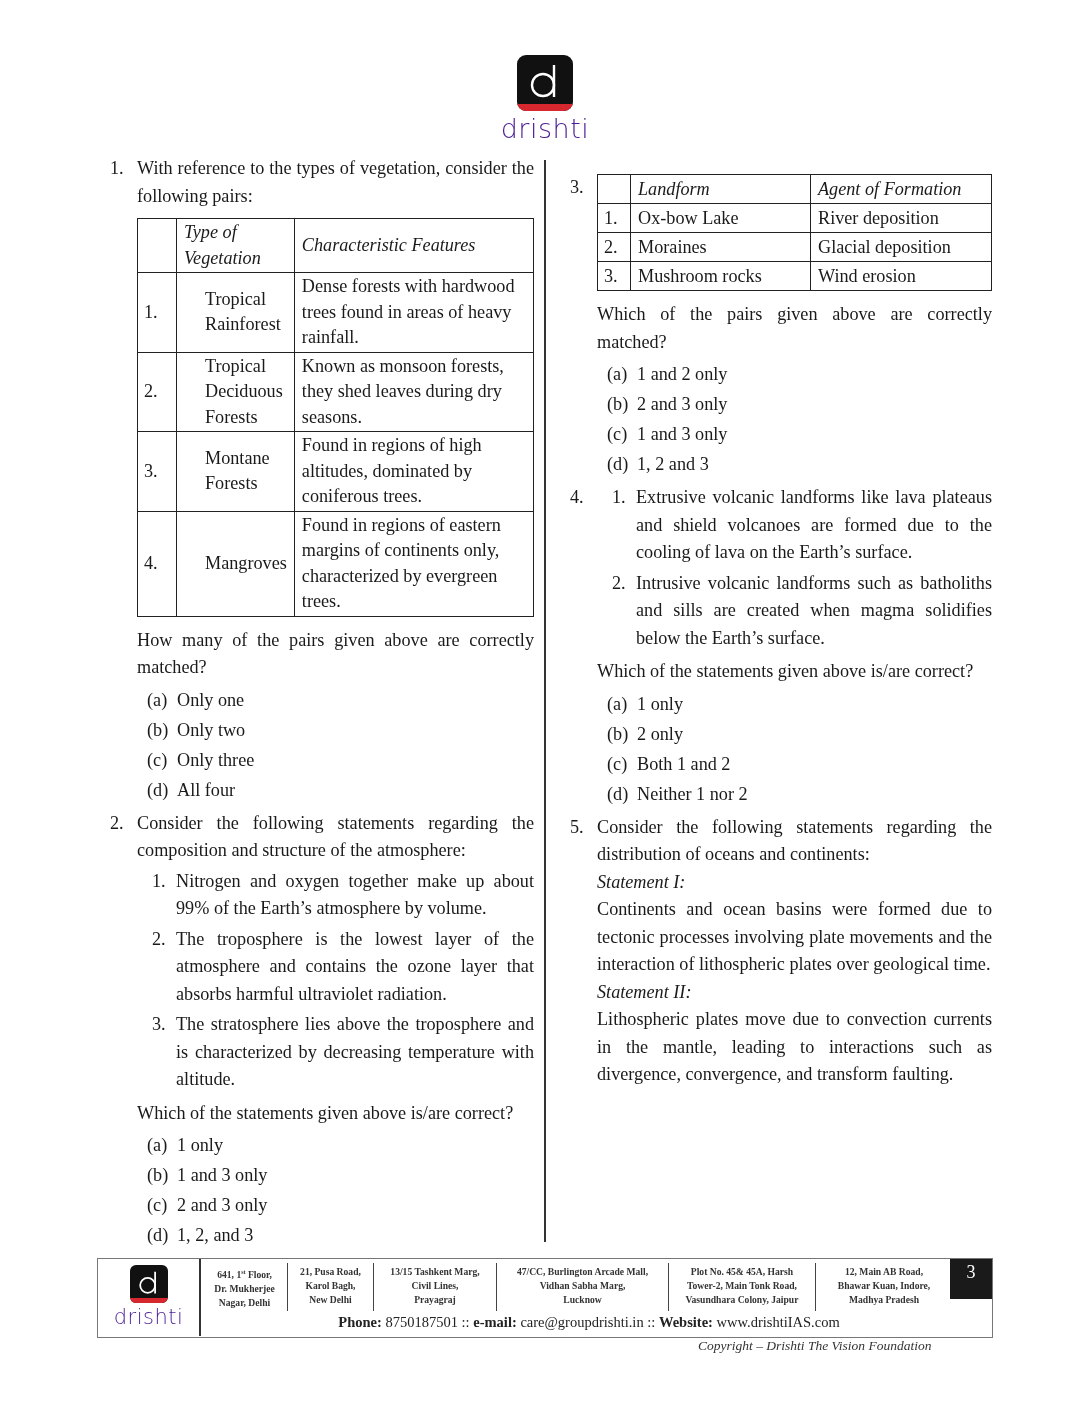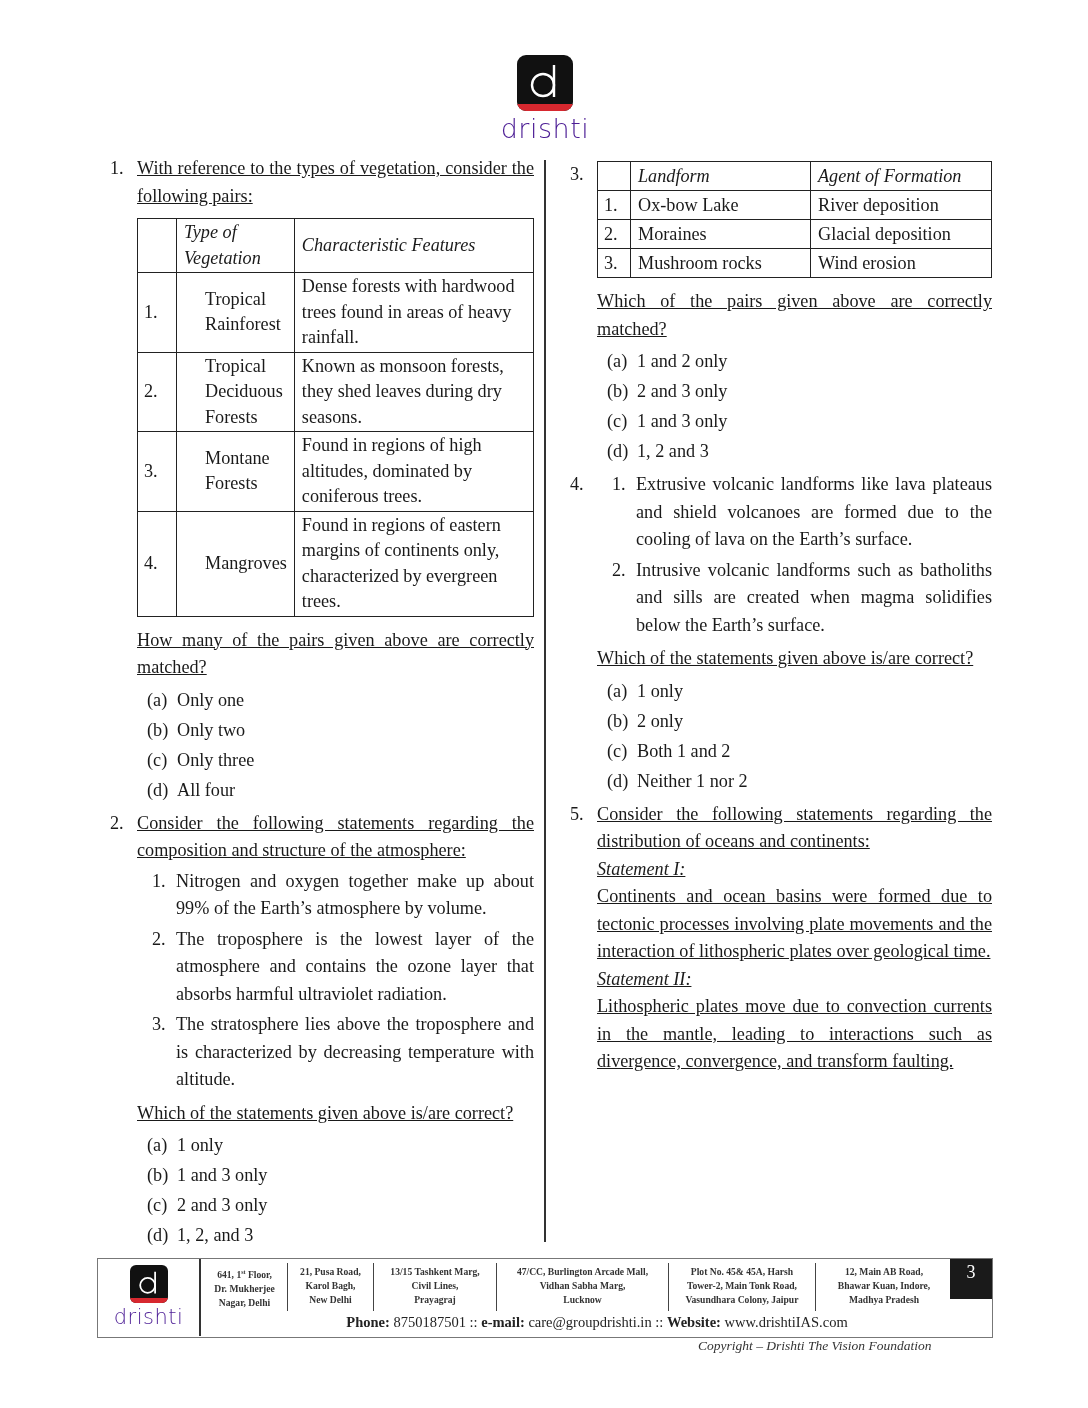--- a/index.html
+++ b/index.html
@@ -14,52 +14,52 @@
   .logo-word { font-family: "DejaVu Sans", sans-serif; font-weight: 300; font-size: 27px; letter-spacing: 0.5px; color: #4c1d95; margin-top: 2px; line-height: 32px; }
 
   
   .col { position: absolute; top: 155px; font-size: 18.2px; line-height: 27.5px; }
   .col-left { left: 110px; width: 424px; }
   .col-right { left: 570px; width: 422px; }
   .divider { position: absolute; left: 544px; top: 160px; width: 1.5px; height: 1082px; background: #333; }
 
   .q { position: relative; padding-left: 27px; text-align: justify; }
   .q .qnum { position: absolute; left: 0; top: 0; }
-  .q p { text-align: justify; text-decoration: underline; }
+  .q p { text-align: justify; }
   .opts { margin-top: 3px; }
   .opt { padding-left: 10px; line-height: 30px; }
   .opt .ol { display: inline-block; width: 30px; }
   .stmts { margin-top: 3px; }
   .stmt { position: relative; padding-left: 39px; text-align: justify; margin-bottom: 3px; }
   .stmt .sn { position: absolute; left: 15px; top: 0; }
   .ask { margin-top: 6px; }
   .ital { font-style: italic; }
 
   table.pairs { border-collapse: collapse; width: 100%; margin: 8px 0 10px 0; }
   table.pairs td, table.pairs th { border: 1.5px solid #222; vertical-align: middle; padding: 1px 7px; font-weight: normal; text-align: left; line-height: 25.5px; }
   table.pairs th { font-style: italic; }
   table.t1 td.n, table.t1 th.n { width: 39px; padding: 0 6px; }
   table.t1 td.v { width: 110px; padding-left: 28px; }
-  table.t2 { margin-top: 6px; padding-left: 17px; }
+  table.t2 { margin-top: 19px; padding-left: 17px; }
   table.t2 td, table.t2 th { line-height: 26px; padding: 1px 7px; }
   table.t2 td.n, table.t2 th.n { width: 33px; padding: 0 6px; }
   table.t2 td.lf { width: 180px; }
 
   
   .footer { position: absolute; left: 97px; top: 1258px; width: 896px; height: 80px; border: 1.5px solid #777; }
   .f-logo { position: absolute; left: 0; top: 0; width: 103px; height: 77px; border-right: 2px solid #333; text-align: center; }
   .f-logo .logo-box { width: 38px; height: 38px; border-radius: 6px; margin-top: 6px; }
   .f-logo .logo-box .red { height: 5px; }
   .f-logo .logo-word { font-size: 21px; line-height: 26px; margin-top: 1px; }
   .addr-row { position: absolute; left: 104px; top: 4px; width: 750px; height: 48px; display: flex; }
   .addr { font-family: "Liberation Serif", serif; font-weight: bold; font-size: 9.6px; line-height: 14px; text-align: center; color: #333; border-right: 1.5px solid #444; display: flex; align-items: flex-start; justify-content: center; padding-top: 2px; }
   .addr:last-child { border-right: none; }
   .addr sup { font-size: 6px; }
   .page-no { position: absolute; right: 0; top: 0; width: 42px; height: 40px; background: #1a1a1a; color: #fff; font-size: 18px; text-align: center; line-height: 26px; }
-  .contact { position: absolute; left: 104px; top: 52px; width: 790px; text-align: center; font-size: 14.5px; line-height: 22px; color: #222; }
+  .contact { position: absolute; left: 96px; top: 52px; width: 790px; text-align: center; font-size: 14.5px; line-height: 22px; color: #222; }
   .contact b { font-weight: bold; }
   .copyright { position: absolute; left: 698px; top: 1338px; font-style: italic; font-size: 13.5px; color: #333; }
 </style>
 </head>
 <body>
 
 <div class="top-logo">
   <div class="logo-box">
     <svg width="56" height="56" viewBox="0 0 56 56">
       <circle cx="26" cy="30" r="11" fill="none" stroke="#fff" stroke-width="2.4"></circle>

